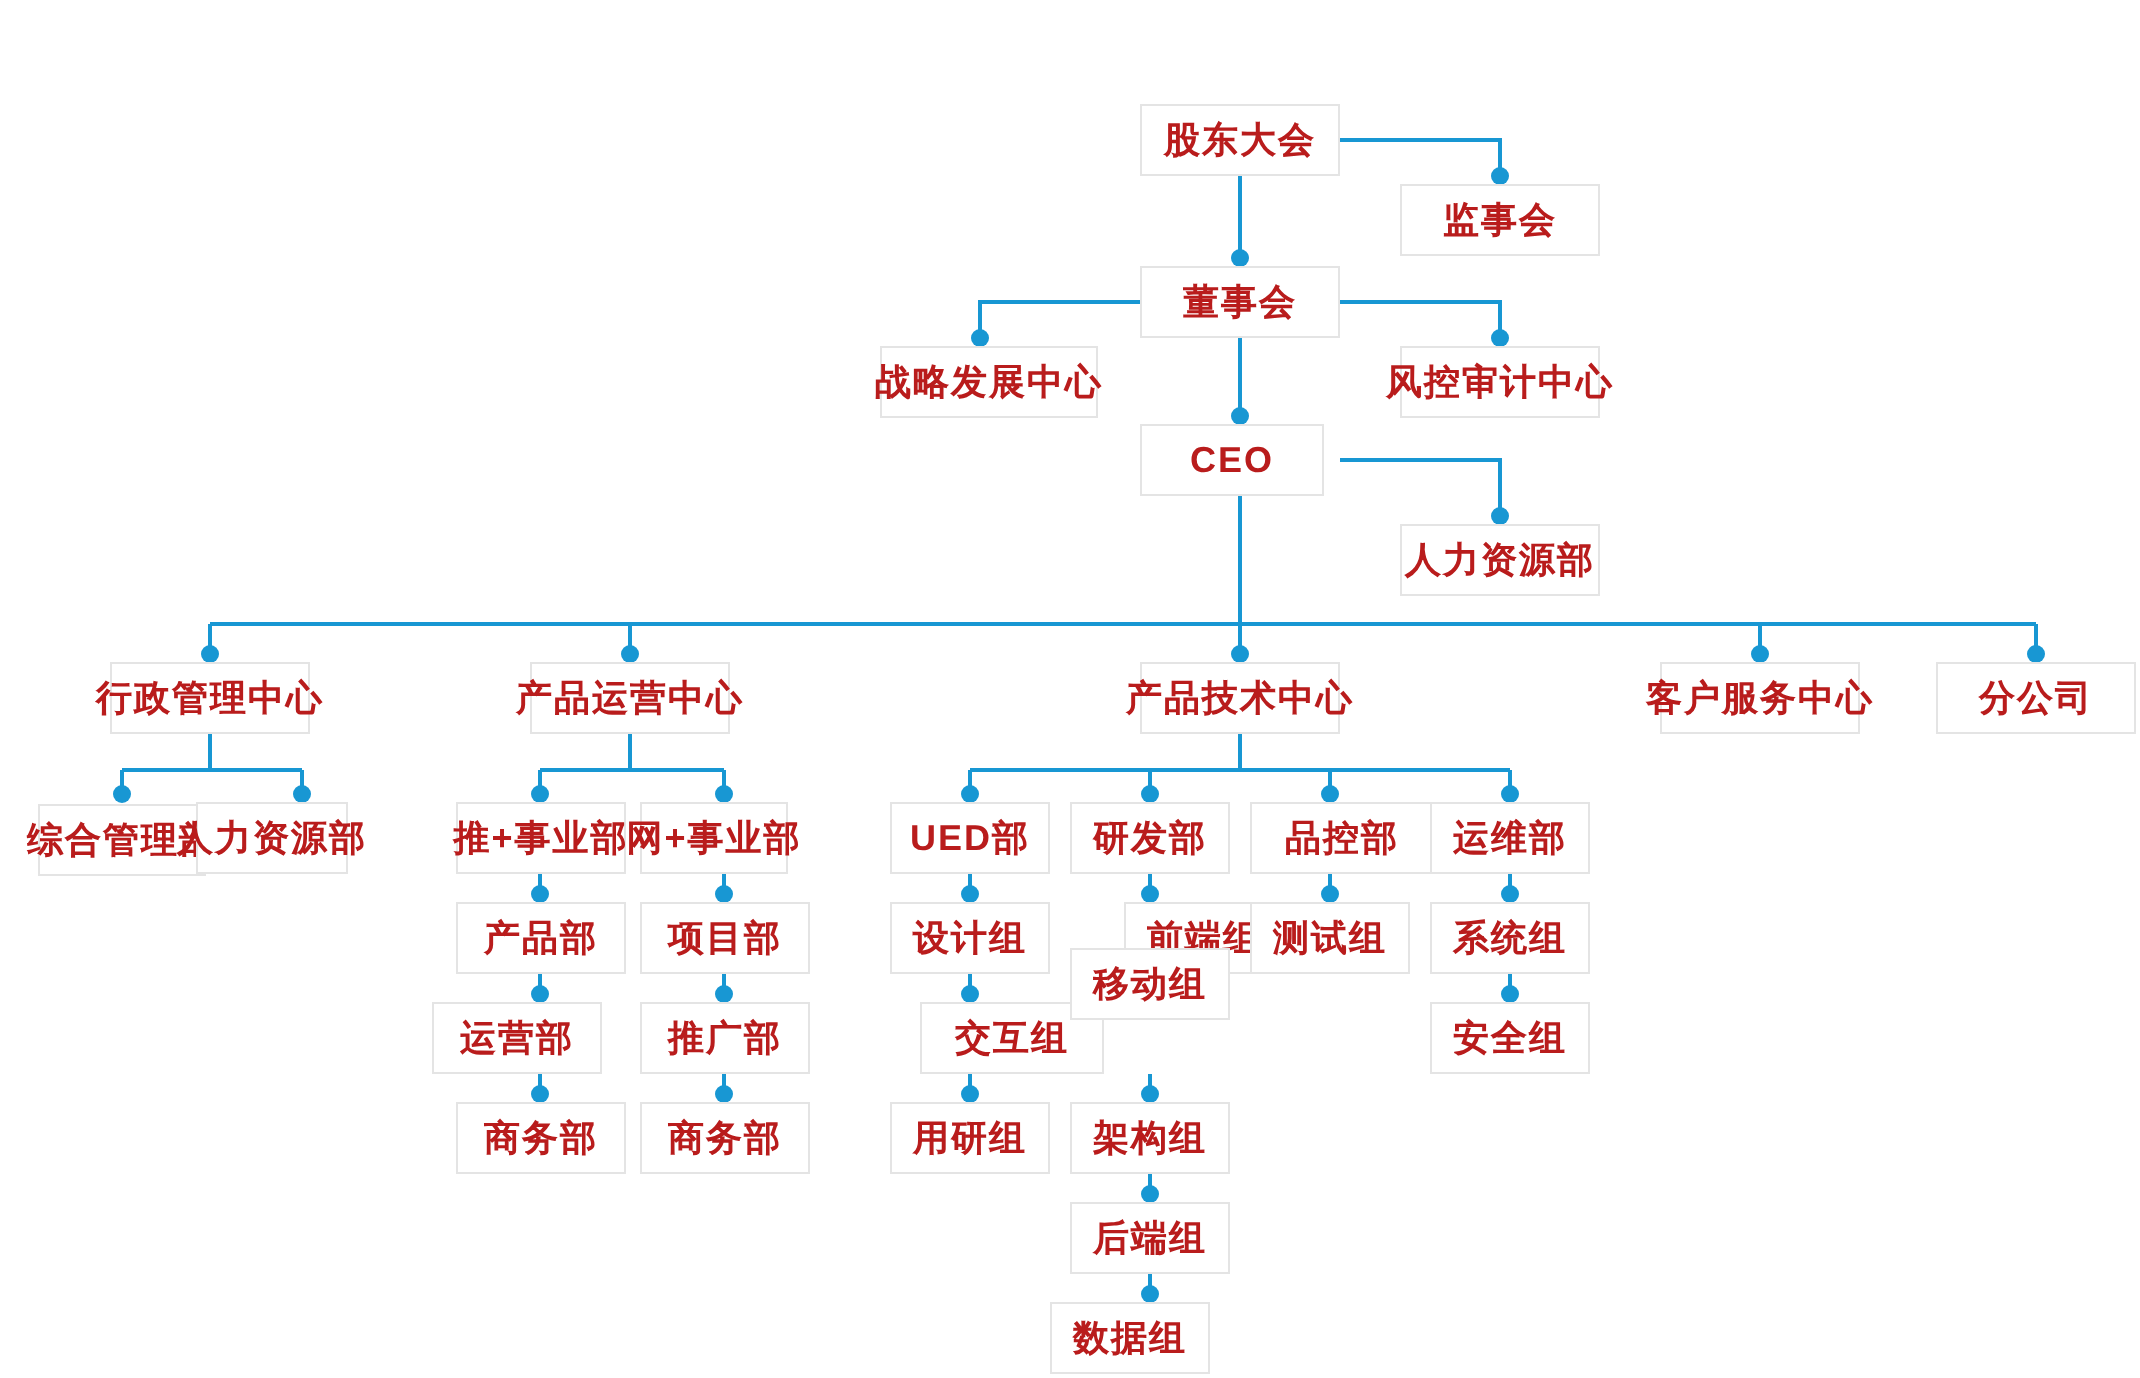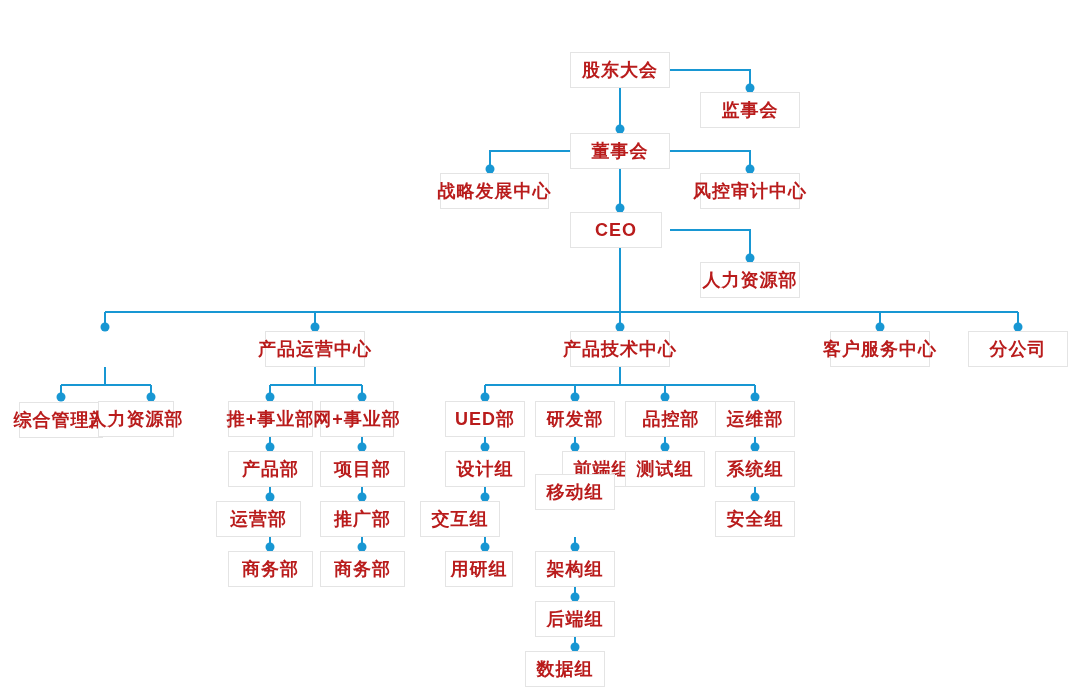--- a/index.html
+++ b/index.html
@@ -142,20 +142,21 @@
   </svg>
 
   <div class="node" style="left:570px;top:52px;width:100px">股东大会</div>
   <div class="node" style="left:700px;top:92px;width:100px">监事会</div>
   <div class="node" style="left:570px;top:133px;width:100px">董事会</div>
   <div class="node" style="left:440px;top:173px;width:109px">战略发展中心</div>
   <div class="node" style="left:700px;top:173px;width:100px">风控审计中心</div>
   <div class="node" style="left:570px;top:212px;width:92px">CEO</div>
   <div class="node" style="left:700px;top:262px;width:100px">人力资源部</div>
 
+  <div class="node" style="left:55px;top:331px;width:100px">行政管理中心</div>
   <div class="node" style="left:265px;top:331px;width:100px">产品运营中心</div>
   <div class="node" style="left:570px;top:331px;width:100px">产品技术中心</div>
   <div class="node" style="left:830px;top:331px;width:100px">客户服务中心</div>
   <div class="node" style="left:968px;top:331px;width:100px">分公司</div>
 
   <div class="node" style="left:19px;top:402px;width:84px">综合管理部</div>
   <div class="node" style="left:98px;top:401px;width:76px">人力资源部</div>
   <div class="node" style="left:228px;top:401px;width:85px">推+事业部</div>
   <div class="node" style="left:320px;top:401px;width:74px">网+事业部</div>
   <div class="node" style="left:445px;top:401px;width:80px">UED部</div>
@@ -165,25 +166,25 @@
 
   <div class="node" style="left:228px;top:451px;width:85px">产品部</div>
   <div class="node" style="left:320px;top:451px;width:85px">项目部</div>
   <div class="node" style="left:445px;top:451px;width:80px">设计组</div>
   <div class="node" style="left:562px;top:451px;width:80px">前端组</div>
   <div class="node" style="left:625px;top:451px;width:80px">测试组</div>
   <div class="node" style="left:715px;top:451px;width:80px">系统组</div>
 
   <div class="node" style="left:216px;top:501px;width:85px">运营部</div>
   <div class="node" style="left:320px;top:501px;width:85px">推广部</div>
-  <div class="node" style="left:420px;top:501px;width:80px">交互组</div>
+  <div class="node" style="left:460px;top:501px;width:92px">交互组</div>
   <div class="node" style="left:535px;top:474px;width:80px">移动组</div>
   <div class="node" style="left:715px;top:501px;width:80px">安全组</div>
 
   <div class="node" style="left:228px;top:551px;width:85px">商务部</div>
   <div class="node" style="left:320px;top:551px;width:85px">商务部</div>
-  <div class="node" style="left:445px;top:551px;width:68px">用研组</div>
+  <div class="node" style="left:445px;top:551px;width:80px">用研组</div>
   <div class="node" style="left:535px;top:551px;width:80px">架构组</div>
 
   <div class="node" style="left:535px;top:601px;width:80px">后端组</div>
   <div class="node" style="left:525px;top:651px;width:80px">数据组</div>
 
 </div>
 
 </body></html>

